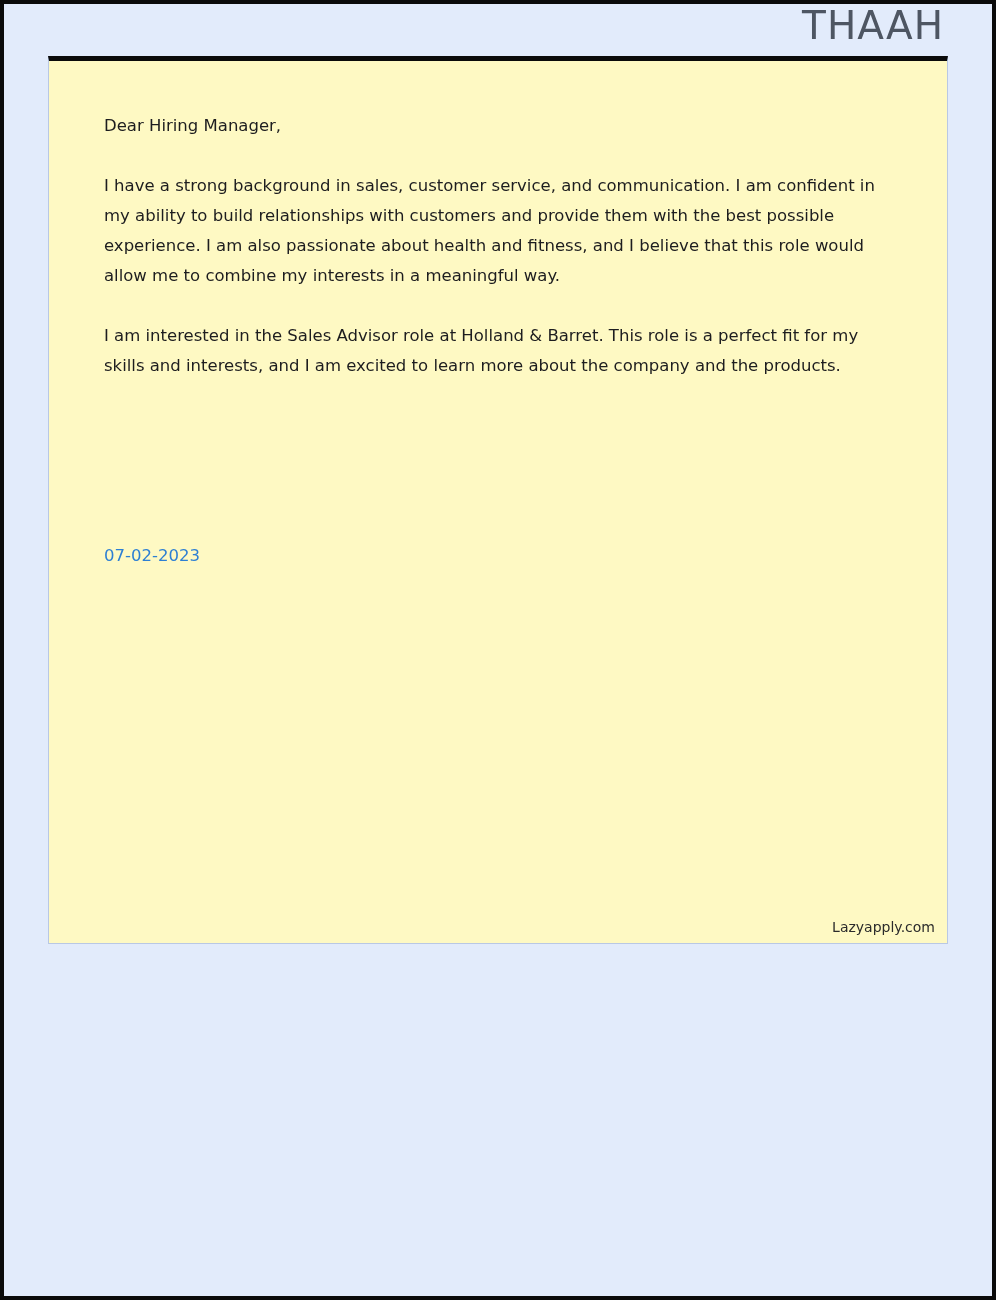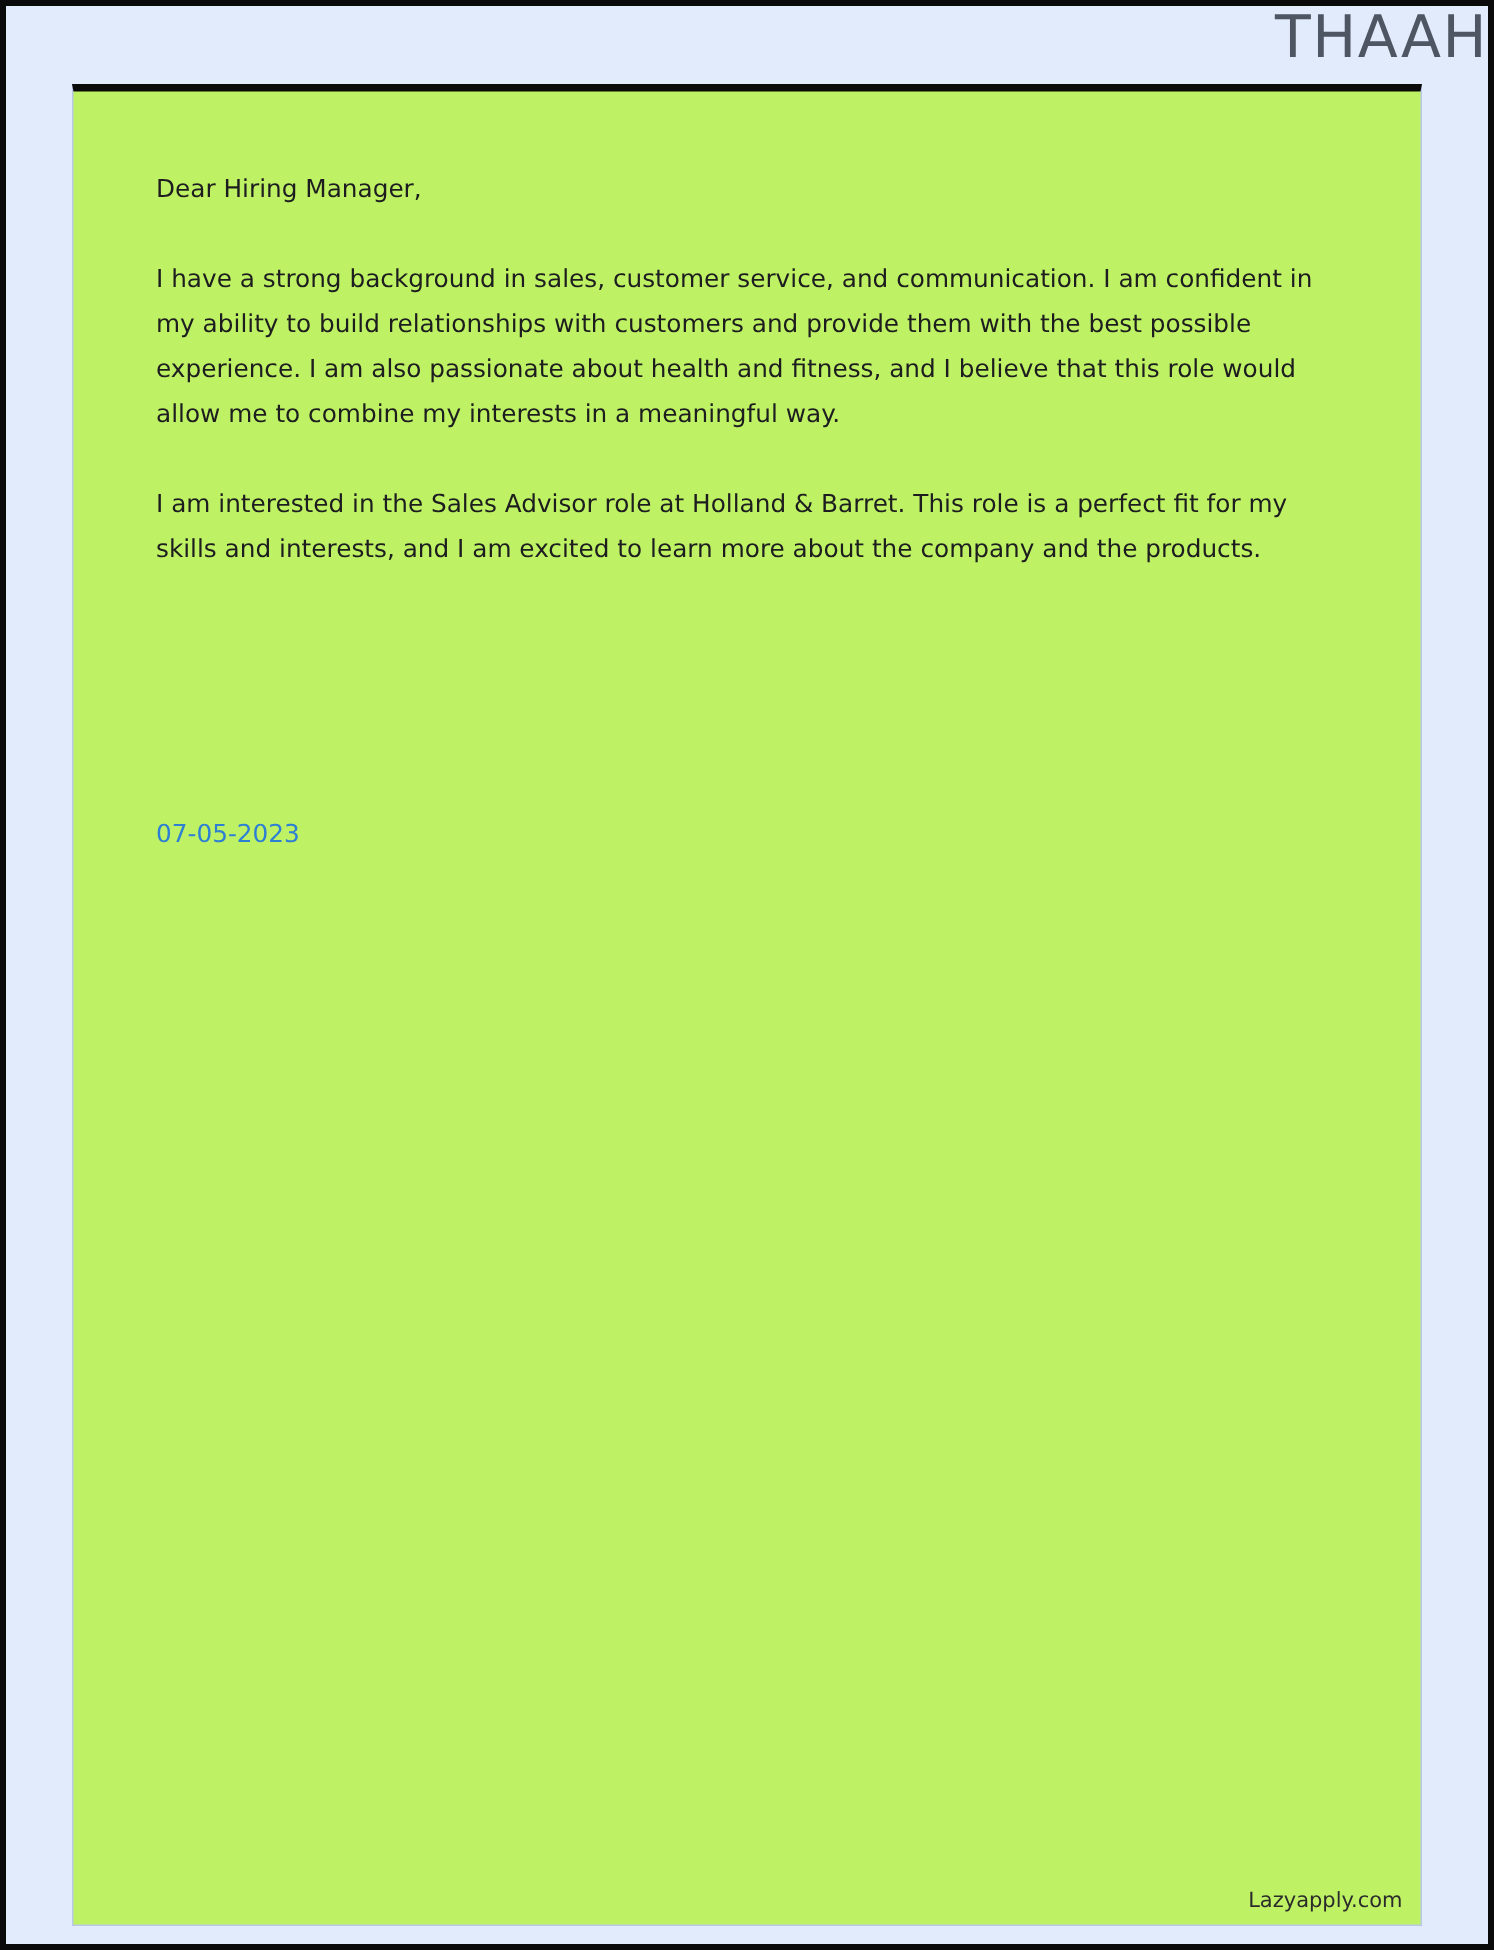--- a/index.html
+++ b/index.html
@@ -29,30 +29,31 @@
     height: 44px;
     display: flex;
     align-items: flex-start;
     justify-content: flex-end;
   }
   .brand {
     font-family: "DejaVu Sans", sans-serif;
     font-size: 39px;
     letter-spacing: 1px;
     color: #4e5663;
+    padding-right: 48px;
     line-height: 44px;
     font-weight: 400;
   }
   .sheet {
     position: absolute;
     left: 44px;
     top: 52px;
     width: 900px;
-    height: 1228px;
-    background: #bef264;
+    height: 888px;
+    background: #fef9c3;
     border: 1px solid #b9c8e4;
     border-top: 5px solid #0a0a0a;
     box-sizing: border-box;
   }
   .body-text {
     position: absolute;
     left: 55px;
     top: 50px;
     width: 796px;
     font-size: 16.5px;
@@ -92,18 +93,18 @@
   </div>
 
   <div class="sheet">
 
     <div class="body-text">
       <p>Dear Hiring Manager,</p>
       <p>I have a strong background in sales, customer service, and communication. I am confident in my ability to build relationships with customers and provide them with the best possible experience. I am also passionate about health and fitness, and I believe that this role would allow me to combine my interests in a meaningful way.</p>
       <p>I am interested in the Sales Advisor role at Holland &amp; Barret. This role is a perfect fit for my skills and interests, and I am excited to learn more about the company and the products.</p>
     </div>
 
-    <div class="date">07-05-2023</div>
+    <div class="date">07-02-2023</div>
 
     <div class="footer">Lazyapply.com</div>
   </div>
 
 </div>
 
 </body></html>

